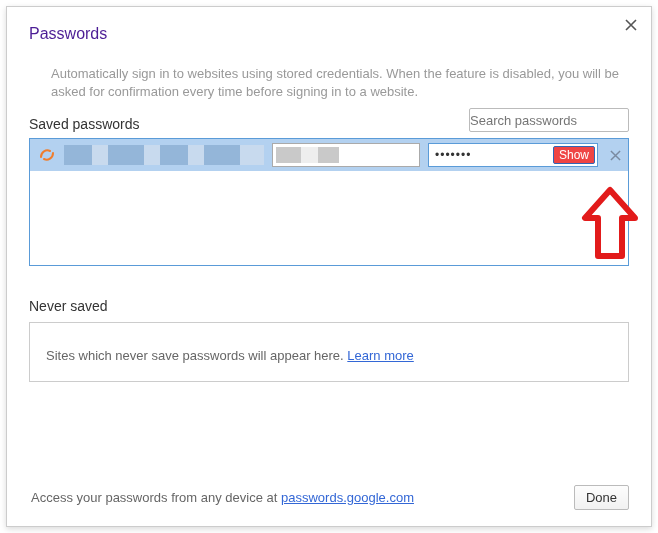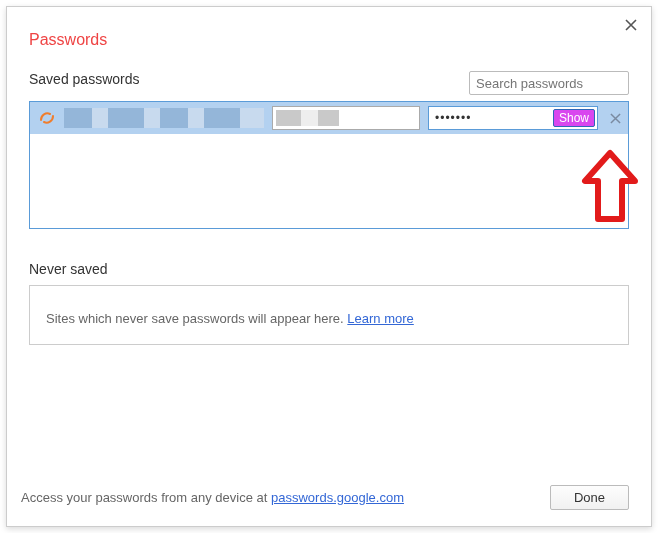--- a/index.html
+++ b/index.html
@@ -24,49 +24,49 @@
     position: absolute;
     top: 8px; right: 10px;
     width: 20px; height: 20px;
     display: flex; align-items: center; justify-content: center;
     cursor: pointer;
     color: #555;
   }
   .close-icon svg { width: 12px; height: 12px; }
   .title {
     font-size: 16px;
-    color: #ef4444;
-    margin: 6px 0 22px 0;
+    color: #4c1d95;
+    margin: 0 0 22px 0;
     font-weight: 400;
   }
   .auto-signin-row { display: flex; align-items: flex-start; }
   .auto-signin-row input[type=checkbox] {
     margin: 2px 8px 0 0;
   }
   .auto-signin-label { color: #333; }
   .auto-signin-desc {
     color: #999;
     margin: 4px 0 0 22px;
     line-height: 1.35;
   }
   .section-header {
     display: flex;
-    align-items: flex-start;
+    align-items: flex-end;
     justify-content: space-between;
-    margin-top: 20px;
+    margin-top: 8px;
     margin-bottom: 6px;
   }
   .section-title {
     font-size: 14px;
     color: #333;
   }
   .search-input {
     width: 160px;
     height: 24px;
-    padding: 2px 6px;
+    padding: 2px 0;
     border: 1px solid #bbb;
     border-radius: 2px;
     font-size: 13px;
     color: #555;
   }
   .saved-box {
     border: 1px solid #5a9bd8;
     height: 128px;
     position: relative;
     background: #fff;
@@ -108,21 +108,21 @@
     height: 24px;
     border: 1px solid #5a9bd8;
     background: #fff;
     display: flex;
     align-items: center;
     justify-content: space-between;
     padding: 0 2px 0 6px;
   }
   .pwd-dots { letter-spacing: 1px; color: #333; font-size: 12px; }
   .show-btn {
-    background: #d946ef;
+    background: #ef4444;
     color: #fff;
     border: 1px solid #2f66b8;
     font-size: 12px;
     padding: 1px 5px;
     border-radius: 2px;
     cursor: pointer;
     line-height: 1.2;
   }
   .row-remove {
     flex: 0 0 18px; height: 18px;
@@ -140,31 +140,31 @@
     height: 60px;
   }
   .never-box a, .footer a {
     color: #3367d6;
     text-decoration: underline;
     cursor: pointer;
   }
   .footer {
     position: absolute;
     bottom: 16px;
-    left: 14px; right: 22px;
+    left: 24px; right: 22px;
     display: flex;
     align-items: center;
     justify-content: space-between;
     color: #666;
   }
   .done-btn {
     border: 1px solid #bbb;
     background: linear-gradient(#fdfdfd,#f1f1f1);
     border-radius: 2px;
-    padding: 4px 23px;
+    padding: 4px 11px;
     font-size: 13px;
     cursor: pointer;
     color: #333;
   }
   
   .arrow-annot {
     position: absolute;
     left: 545px; top: 45px;
     pointer-events: none;
   }
@@ -175,20 +175,21 @@
 <div class="dialog">
 
   <div class="close-icon">
     <svg viewBox="0 0 12 12">
         <path d="M1 1 L11 11 M11 1 L1 11" stroke="#555" stroke-width="1.6" fill="none"></path>
       </svg>
   </div>
 
   <div class="title">Passwords</div>
 
+  <div class="auto-signin-desc">Automatically sign in to websites using stored credentials. When the feature is disabled, you will be asked for confirmation every time before signing in to a website.</div>
 
   <div class="section-header">
     <div class="section-title">Saved passwords</div>
     <input class="search-input" type="text" placeholder="Search passwords" style="">
   </div>
 
   <div class="saved-box">
     <div class="saved-row">
       <div class="site-icon">
         <svg viewBox="0 0 18 18">

